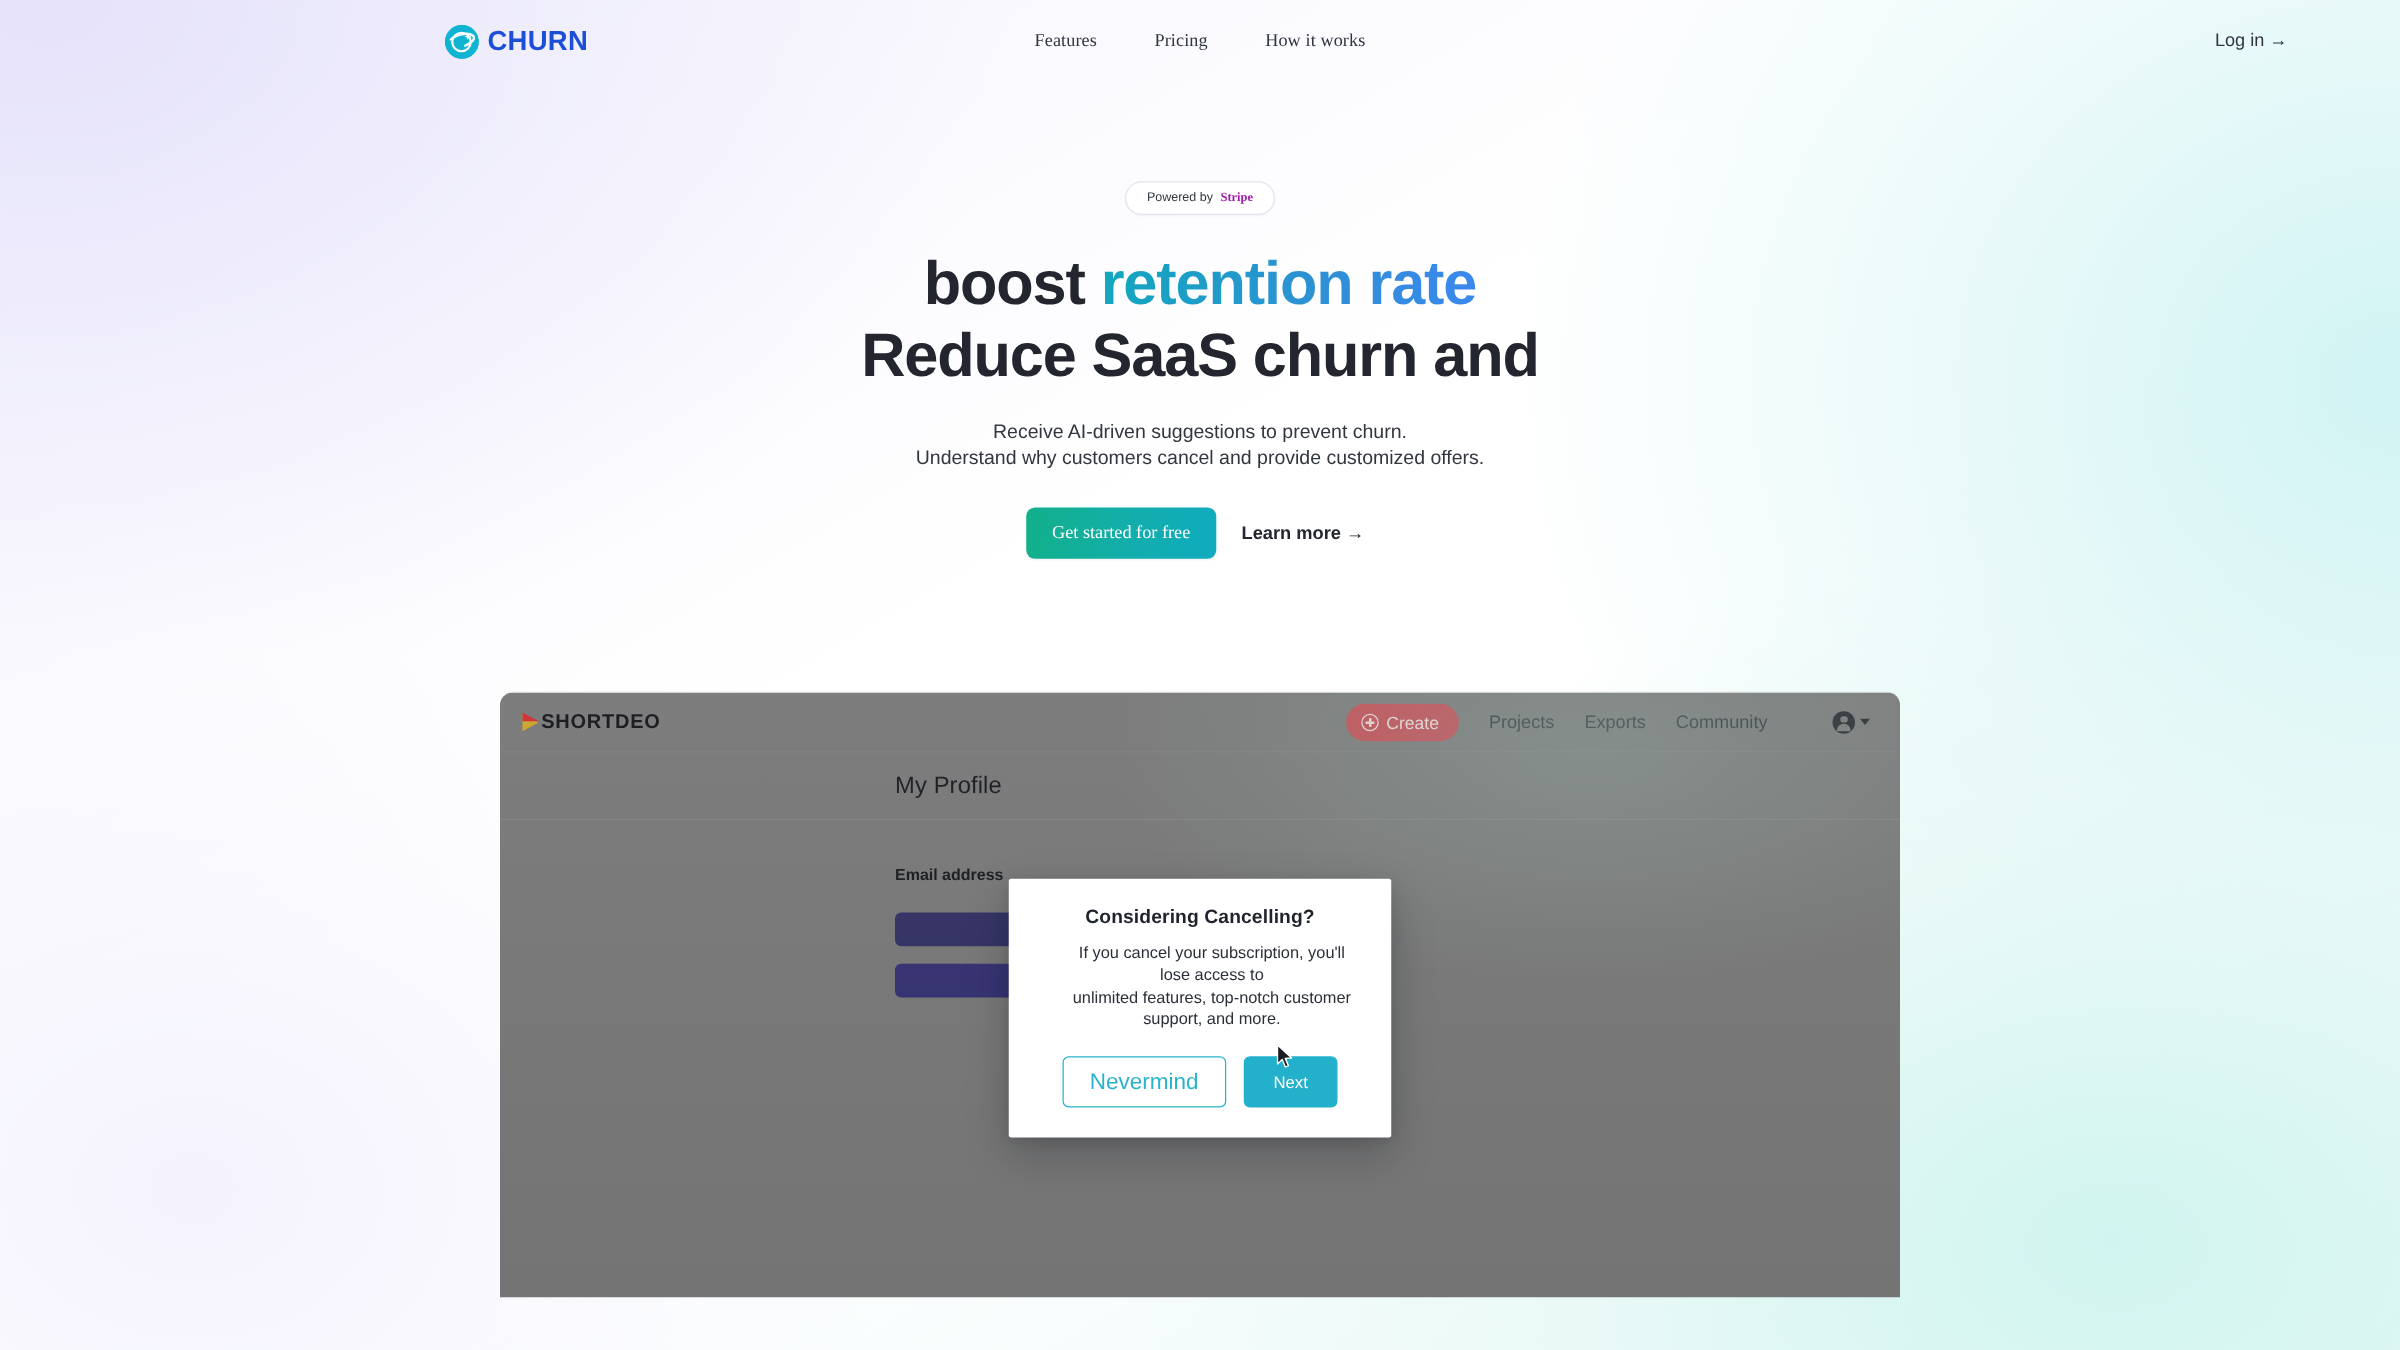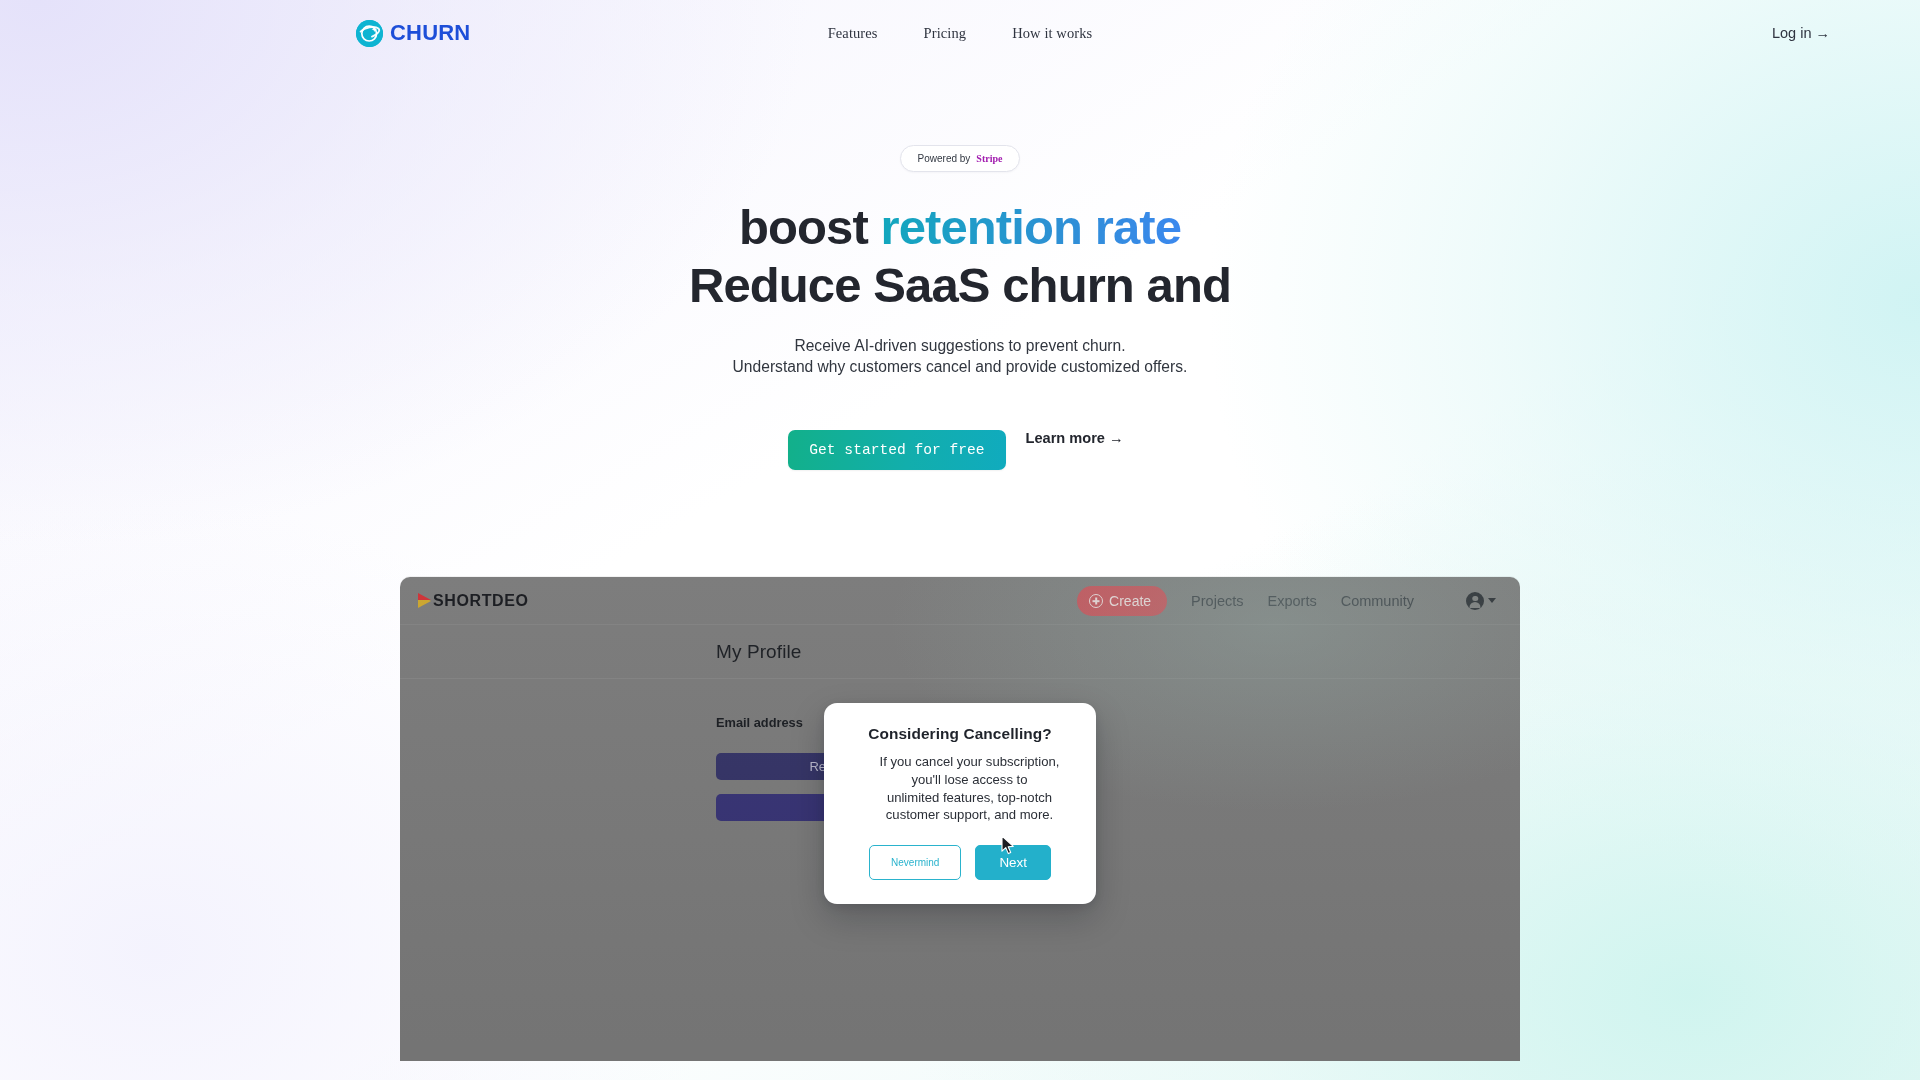--- a/index.html
+++ b/index.html
@@ -91,23 +91,22 @@
   .sub .l { display: block; }
 
   .cta-row {
     margin-top: 29px;
     display: flex; justify-content: center; align-items: center; gap: 12px;
   }
   .btn-primary {
     background: linear-gradient(95deg, #12b08a 0%, #12aeac 55%, #10abbe 100%);
     color: #fff; border: none; border-radius: 7px;
     padding: 12px 21px; font-size: 14.6px;
-    font-family: Liberation Mono, monospace; cursor: pointer; white-space: nowrap;
+    font-family: Liberation Serif, serif; cursor: pointer; white-space: nowrap;
     box-shadow: 0 1px 2px rgba(0,0,0,.06);
-    margin-top: 24px;
   }
   .btn-ghost {
     background: transparent; border: none;
     font-size: 14.6px; color: #23262e; font-weight: 600;
     font-family: inherit; cursor: pointer; padding: 12px 8px; white-space: nowrap;
   }
 
   
   .mock-wrap {
     width: 1120px; margin: 107px auto 0;
@@ -211,39 +210,39 @@
     border-radius: 5px; border: none; margin-top: 23px;
     background: #302f62; color: #b9b8cc;
     font-size: 13px; font-family: inherit; cursor: pointer;
     line-height: 27px; text-align: center; padding: 0;
   }
   .mock-btn.second { margin-top: 14px; background: #332f70; color: #3a3570; }
 
   
   .modal {
     position: absolute; left: 50%; transform: translateX(-50%);
-    top: 703px; width: 272px;
-    background: #fff; border-radius: 13px;
+    top: 703px; width: 306px;
+    background: #fff; border-radius: 2px;
     box-shadow: 0 14px 34px rgba(10,12,25,.22), 0 3px 10px rgba(10,12,25,.10);
     padding: 22px 24px 24px;
     text-align: center; z-index: 5;
   }
   .modal-title {
     font-size: 15.4px; font-weight: 700; color: #1f232b; letter-spacing: .1px;
   }
   .modal-body {
     margin-top: 10px; font-size: 13.1px; line-height: 1.36; color: #2b2f37; margin-left: 19px;
   }
   .modal-body .l { display: block; }
   .modal-actions {
     margin-top: 21px; display: flex; justify-content: center; gap: 14px;
   }
   .btn-outline {
     background: #fff; border: 1.4px solid #2ab3cd; color: #2ab3cd;
-    border-radius: 5px; padding: 9px 21px; font-size: 10px;
+    border-radius: 5px; padding: 9px 21px; font-size: 18px;
     font-family: inherit; cursor: pointer; white-space: nowrap;
   }
   .btn-solid {
     background: #23b0cb; border: 1.4px solid #23b0cb; color: #fff;
     border-radius: 5px; padding: 9px 23px; font-size: 13.4px;
     font-family: inherit; cursor: pointer; white-space: nowrap; position: relative;
   }
   .cursor {
     position: absolute; left: 25px; top: -11px;
     width: 14px; height: 20px; pointer-events: none;

